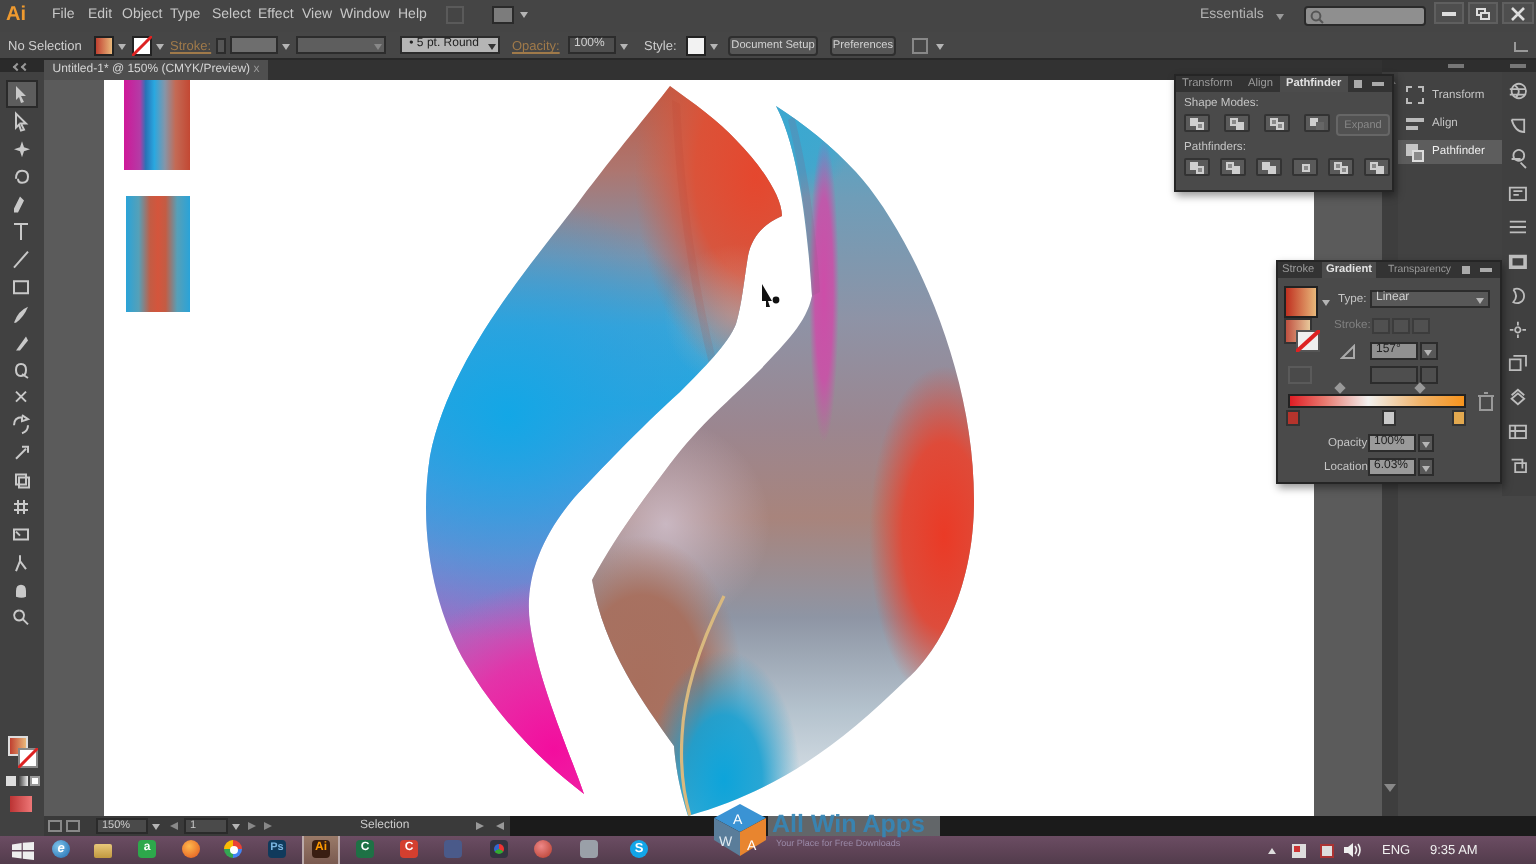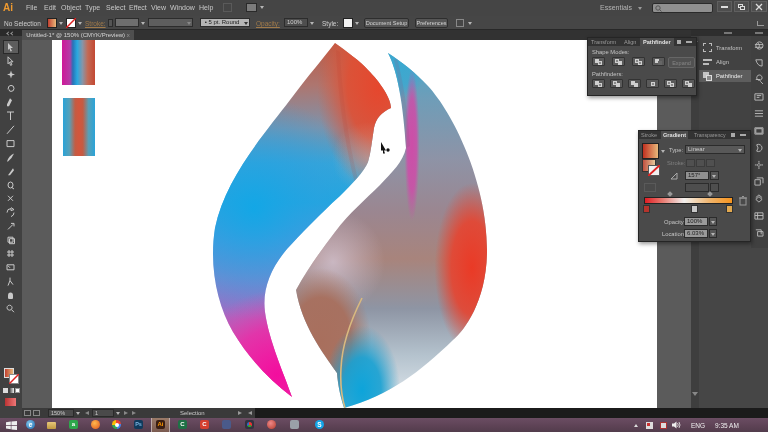--- a/index.html
+++ b/index.html
@@ -464,14 +464,27 @@
     <span class="abs" style="left:647px;top:5px;width:3px;height:3px;background:#c33"></span>
     <span class="abs" style="left:660px;top:4px;width:7px;height:7px;background:#ddd;border:1px solid #a33"></span>
     <svg class="abs" style="left:672px;top:3px" width="9" height="8">
         <path d="M0,2.5 H2 L4.5,0.5 V7.5 L2,5.5 H0 Z" fill="#eee"></path>
         <path d="M5.5,2 Q7,4 5.5,6 M7,1 Q9,4 7,7" stroke="#eee" stroke-width="0.8" fill="none"></path>
       </svg>
     <span class="abs" style="left:691px;top:4px;color:#f0f0f0;font-size:6.5px">ENG</span>
     <span class="abs" style="left:715px;top:4px;color:#f0f0f0;font-size:6.5px">9:35 AM</span>
   </div>
 
+  <div class="abs" id="wm" style="left:356px;top:401px;width:190px;height:30px">
+    <svg class="abs" width="190" height="30">
+      <polygon points="14,1 27,8 14,15 1,8" fill="#3a93d4"></polygon>
+      <polygon points="1,8 14,15 14,27 1,19" fill="#5a7d9a"></polygon>
+      <polygon points="14,15 27,8 27,19 14,27" fill="#e8852f"></polygon>
+      <text x="10.5" y="11" font-size="7" fill="#fff" font-family="Liberation Sans">A</text>
+      <text x="3.5" y="22" font-size="7" fill="#dfe8f0" font-family="Liberation Sans">W</text>
+      <text x="17.5" y="24" font-size="7" fill="#fff" font-family="Liberation Sans">A</text>
+      <rect x="28" y="7" width="86" height="10" fill="#aab2b8" opacity="0.5"></rect>
+        <text x="30" y="15" font-size="12.5" font-weight="bold" fill="#3587b8" opacity="0.9" font-family="Liberation Sans">All Win Apps</text>
+      <text x="32" y="22" font-size="4.5" fill="#9a8aa8" font-family="Liberation Sans">Your Place for Free Downloads</text>
+    </svg>
+  </div>
 
 </div>
 
 </body></html>

